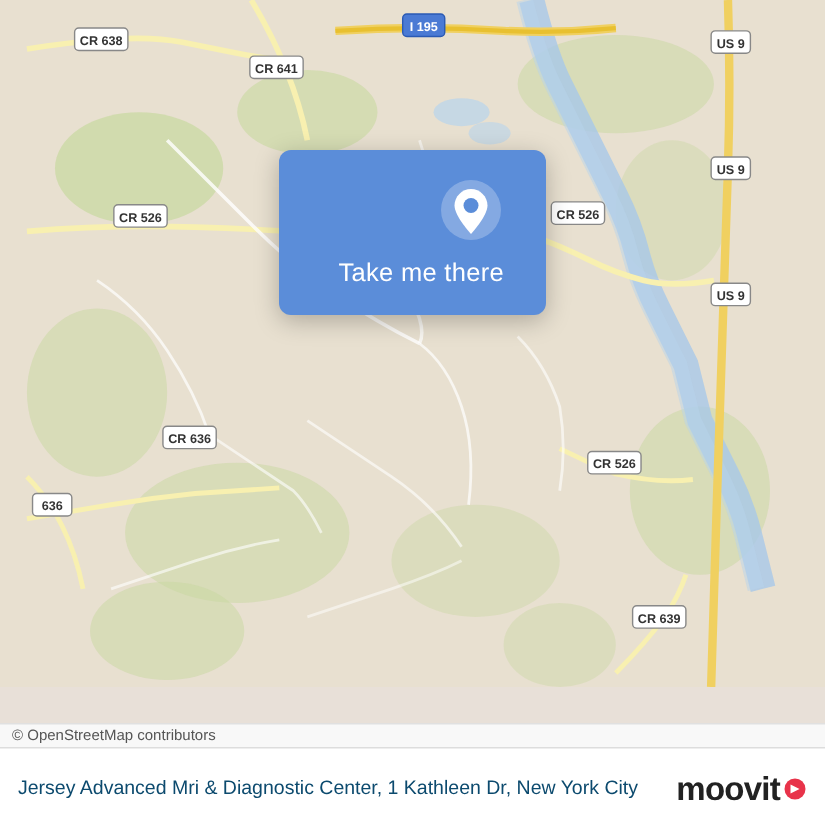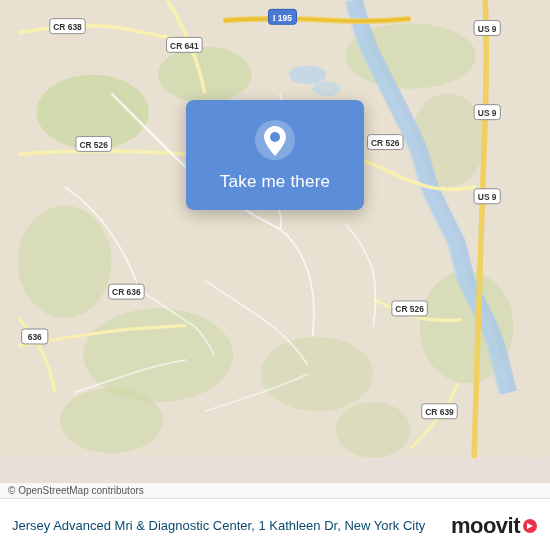--- a/index.html
+++ b/index.html
@@ -39,21 +39,21 @@
     #popup {
       position: absolute;
       top: 100px;
       left: 50%;
       transform: translateX(-50%);
       background: #5b8dd9;
       border-radius: 8px;
       padding: 18px 28px 18px 28px;
       display: flex;
       flex-direction: column;
-      align-items: center;
+      align-items: flex-end;
       min-width: 178px;
       box-shadow: 0 4px 16px rgba(0,0,0,0.25);
       cursor: pointer;
     }
 
     #popup-pin {
       width: 44px;
       height: 44px;
       margin-bottom: 10px;
     }

